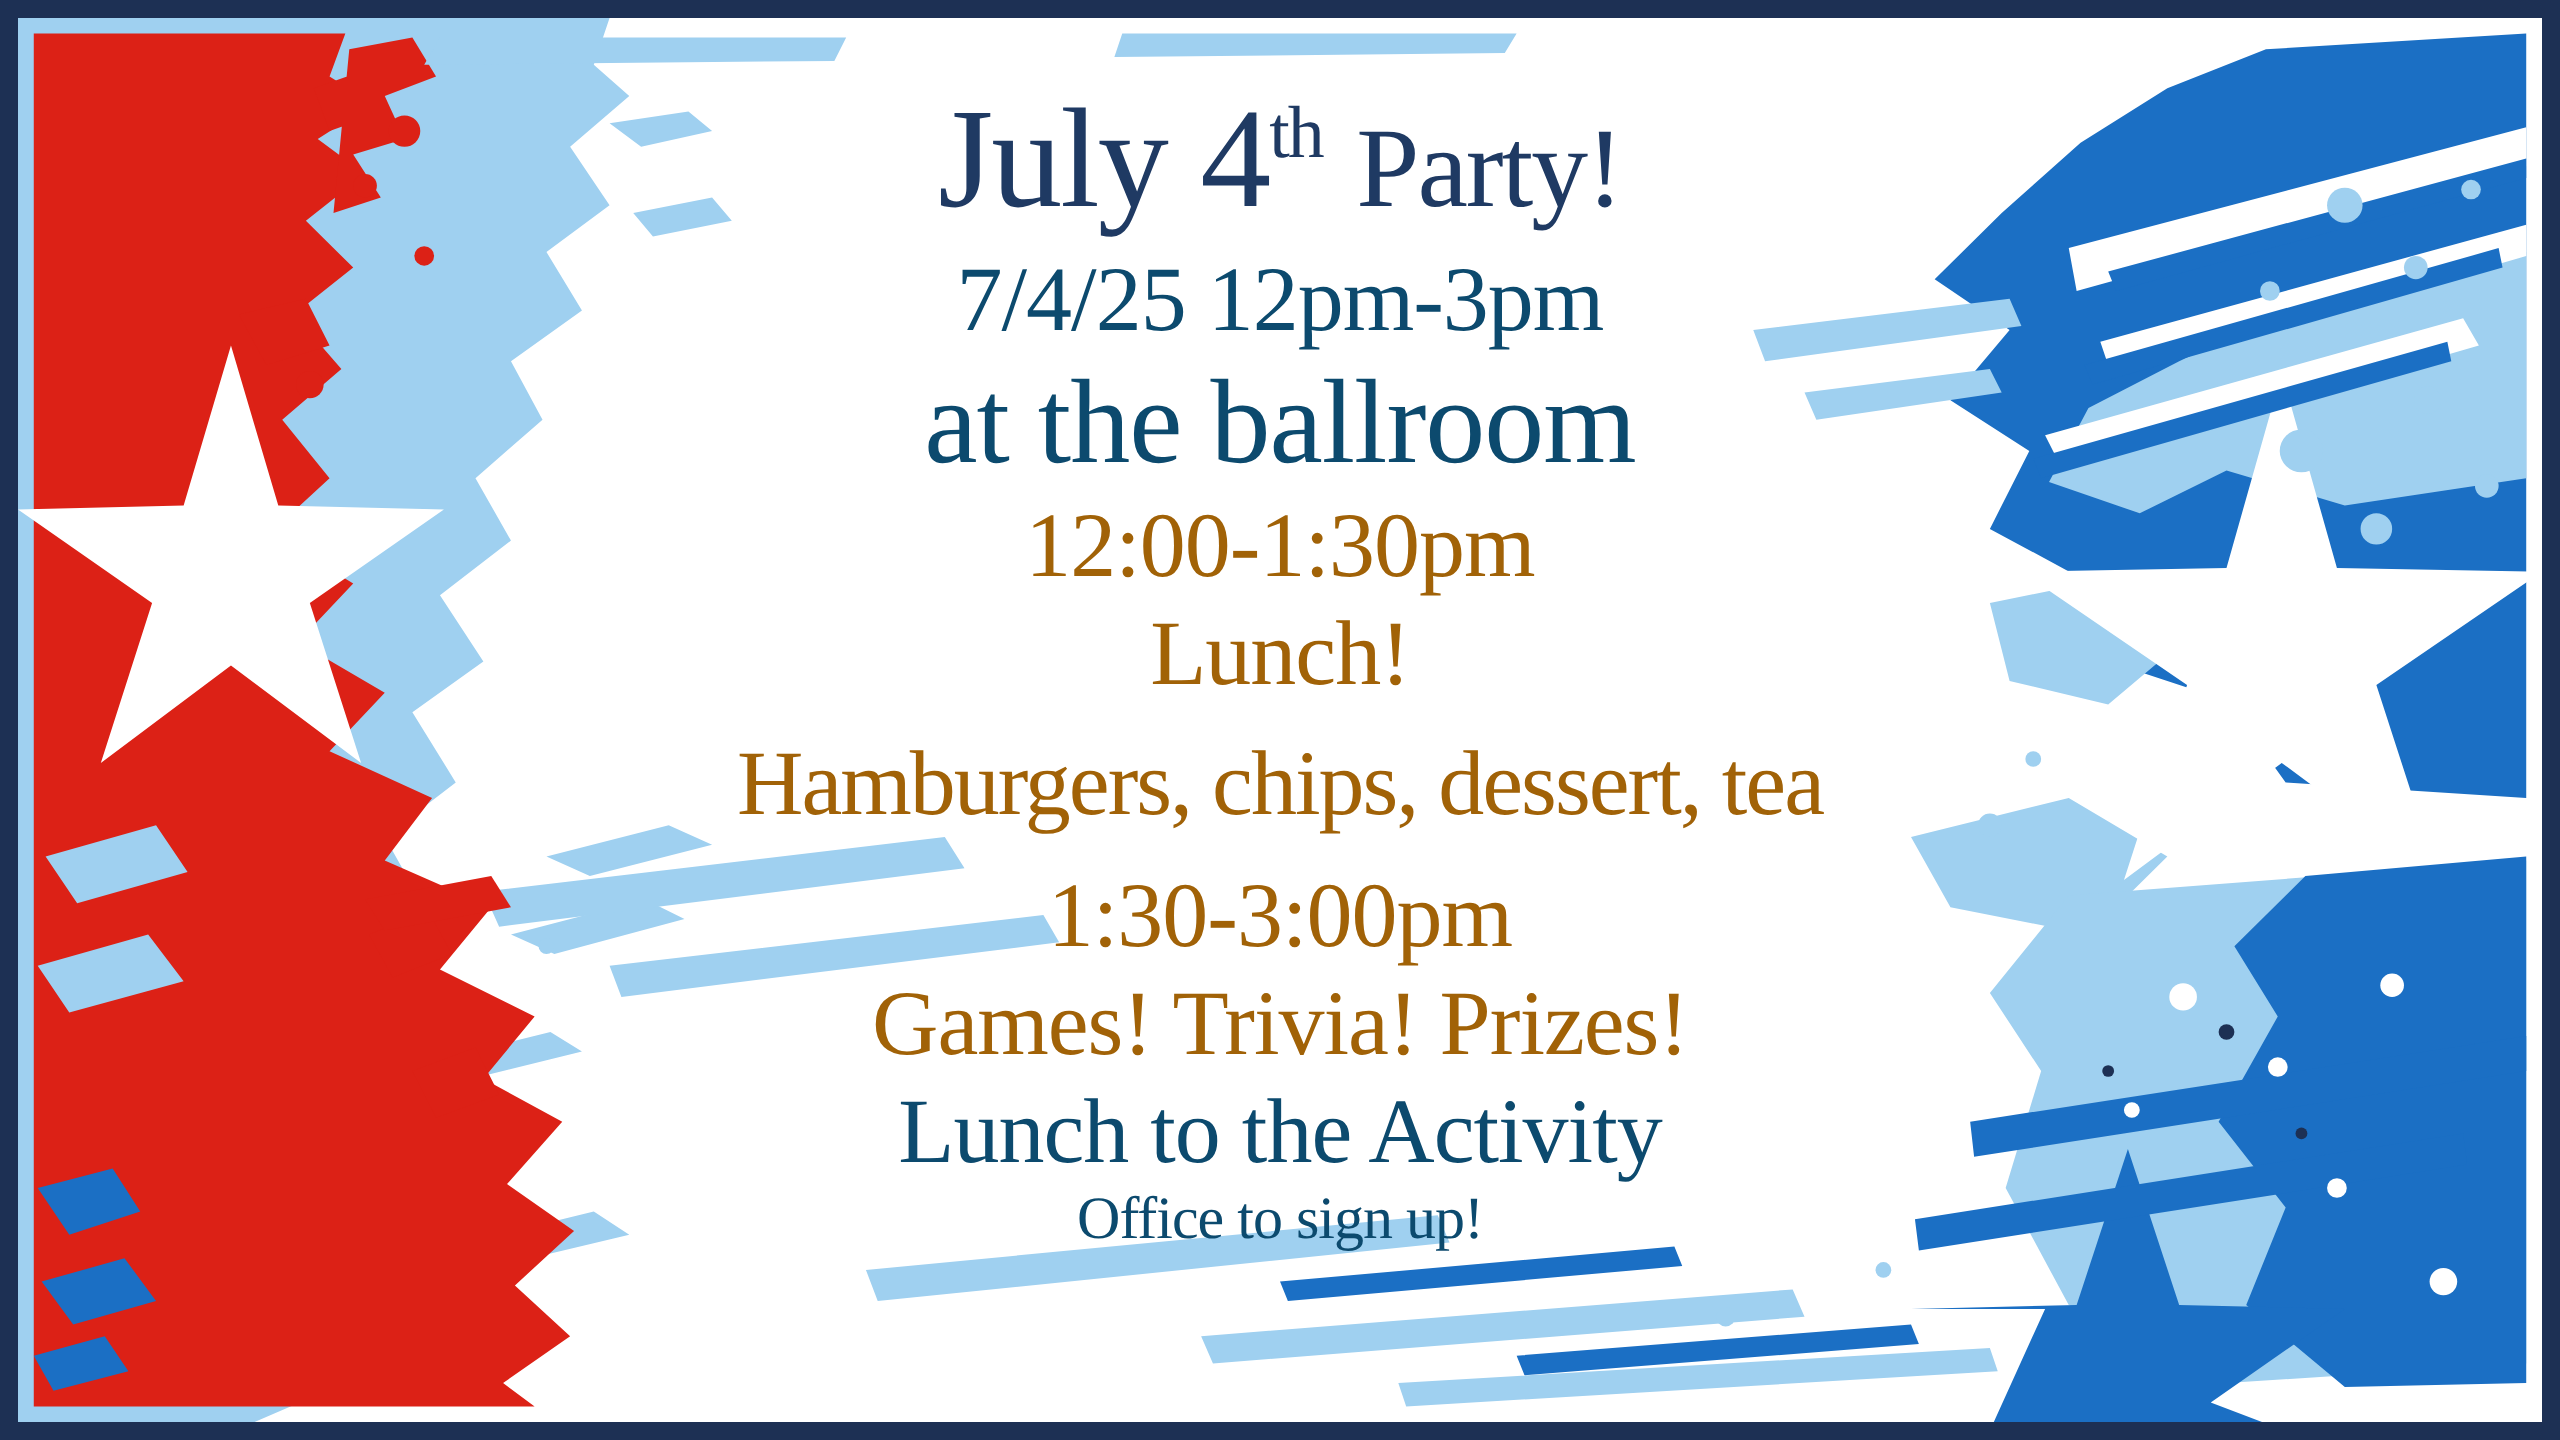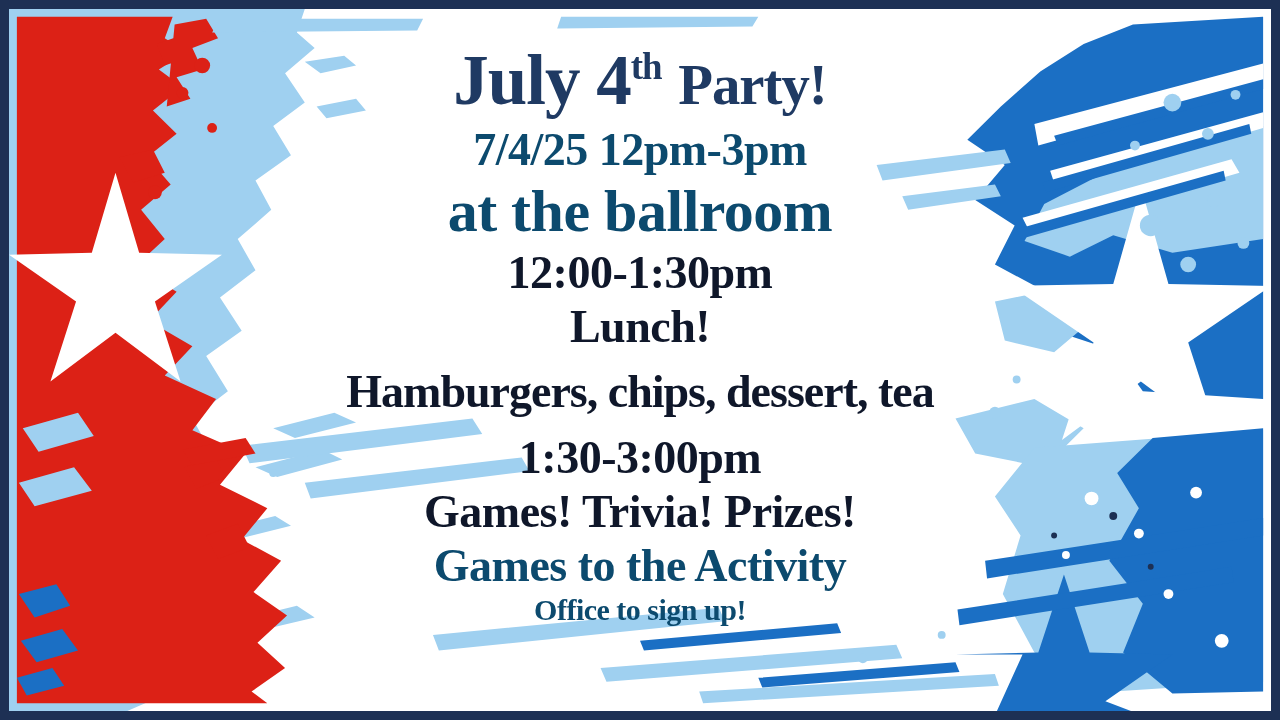--- a/index.html
+++ b/index.html
@@ -36,21 +36,21 @@
     display: flex;
     flex-direction: column;
     align-items: center;
     justify-content: flex-start;
     padding-top: 34px;
     z-index: 5;
   }
   .line {
     text-align: right;
     white-space: nowrap;
-    font-weight: bold;
+    font-weight: normal;
     letter-spacing: -0.5px;
     line-height: 1.0;
   }
   .title {
     color: #1f3a63;
     font-size: 71px;
     line-height: 1.06;
     letter-spacing: -1px;
   }
   .title .sup {
@@ -58,21 +58,21 @@
     vertical-align: super;
     line-height: 0;
   }
   .title .small {
     font-size: 0.80em;
   }
   .navy {
     color: #0c4a6e;
   }
   .red {
-    color: #0f172a;
+    color: #a16207;
   }
   .sub {
     font-size: 46px;
     margin-top: 9px;
   }
   .sub2 {
     font-size: 60px;
     margin-top: 8px;
   }
   .r1 { font-size: 46px; margin-top: 9px; }
@@ -224,18 +224,18 @@
     <div class="line r1 red">12:00-1:30pm</div>
 
     <div class="line r2 red">Lunch!</div>
 
     <div class="line r3 red">Hamburgers, chips, dessert, tea</div>
 
     <div class="line r4 red">1:30-3:00pm</div>
 
     <div class="line r5 red">Games! Trivia! Prizes!</div>
 
-    <div class="line n1 navy">Games to the Activity</div>
+    <div class="line n1 navy">Lunch to the Activity</div>
 
     <div class="line n2 navy">Office to sign up!</div>
 
   </div>
 </div>
 
 </body></html>

